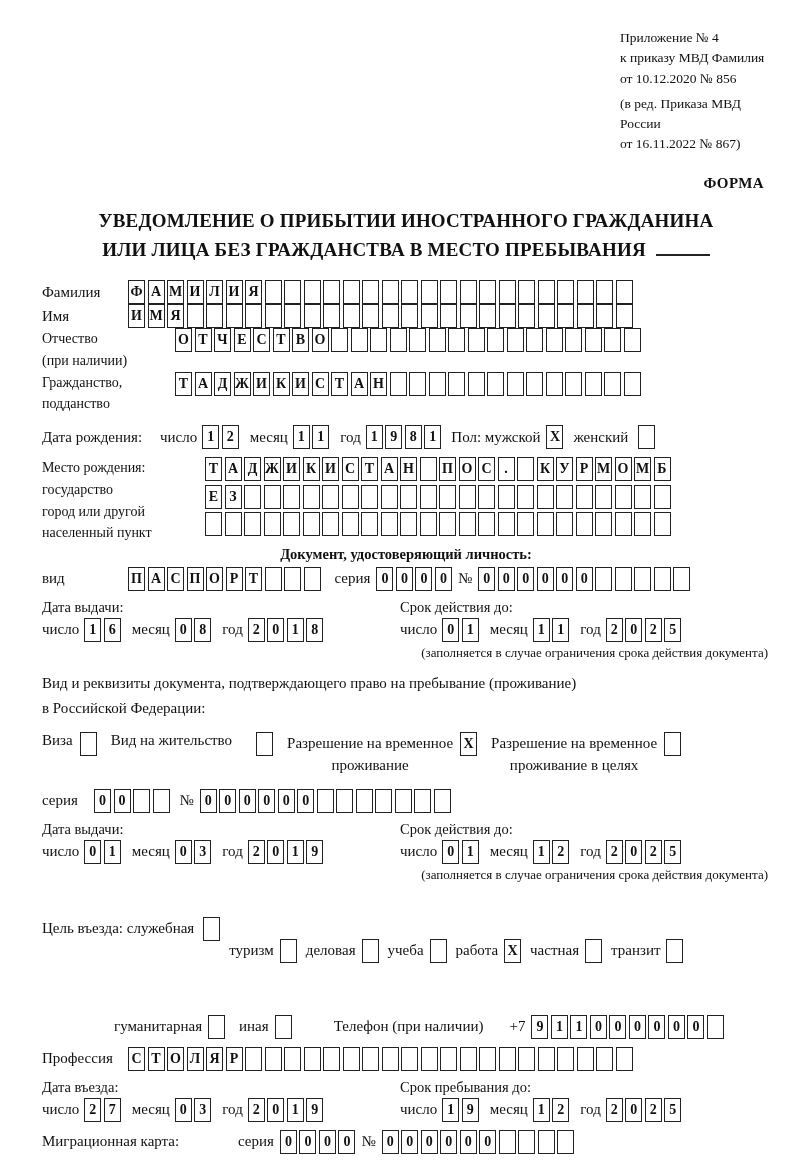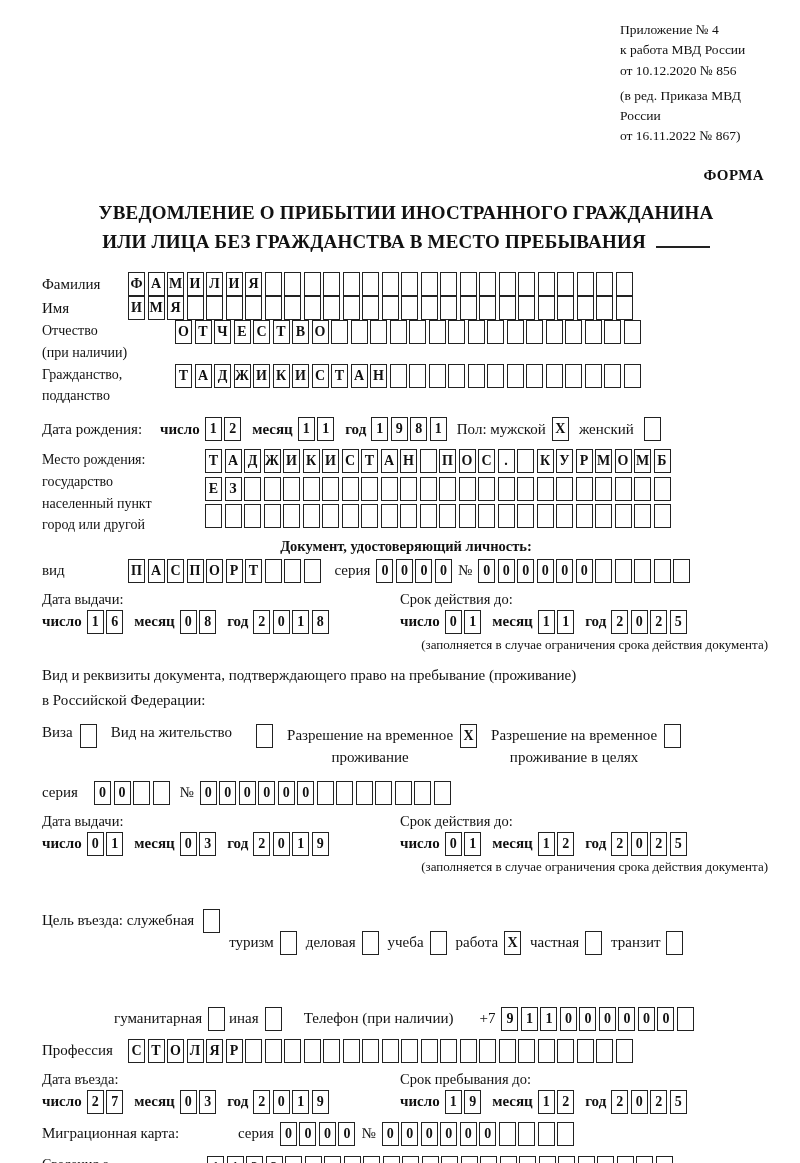--- a/index.html
+++ b/index.html
@@ -2,21 +2,21 @@
 <html><head>
 <meta charset="utf-8">
 <style>
   * { margin:0; padding:0; box-sizing:border-box; }
   html,body { background:#ffffff; }
   body {
     width:800px; height:1163px;
     font-family:"Liberation Serif","DejaVu Serif",serif;
     color:#111; overflow:hidden;
   }
-  .page { width:800px; height:1163px; padding:20px 30px 0 42px; position:relative; }
+  .page { width:800px; height:1163px; padding:28px 30px 0 42px; position:relative; }
 
   .hdr { margin-left:578px; font-size:13.5px; line-height:1.5; }
   .hdr .grp2 { margin-top:5px; }
   .form-label { text-align:right; font-weight:bold; font-size:15px; margin:20px 6px 0 0; letter-spacing:.4px; }
 
   .title { text-align:center; font-weight:bold; font-size:19px; line-height:1.55; margin-top:14px; letter-spacing:.2px; }
   .u-slot { display:inline-block; width:54px; border-bottom:2px solid #222; height:14px; margin-left:10px; }
 
   .sec-heading { text-align:center; font-weight:bold; font-size:14px; margin-top:24px; letter-spacing:.2px; }
 
@@ -29,54 +29,54 @@
   .cells { display:flex; gap:2.5px; flex:none; }
   .cell {
     width:17px; height:24px; flex:none;
     border:1.6px solid #222;
     display:flex; align-items:center; justify-content:center;
     font-size:14px; font-weight:bold; background:#fff;
   }
   .cellcol .cells { margin-bottom:3.5px; }
 
   .dg { display:flex; align-items:center; gap:5px; }
-  .dg .lbl { margin-left:6px;font-weight:bold; }
+  .dg .lbl { margin-left:6px; }
   .dg .lbl:first-child { margin-left:0; }
 
   .datecols { display:flex; margin-top:8px; }
   .dc-left { width:330px; }
   .dc-right { flex:1; padding-left:28px; }
   .dc-head { text-align:left; font-size:14.5px; margin-bottom:2px; }
   .note { font-size:13px; text-align:right; margin-top:3px; padding-right:2px; }
 
   .intro { font-size:15px; margin-top:10px; line-height:1.7; }
 
   .optrow { display:flex; align-items:flex-start; margin-top:10px; gap:14px; }
   .opt { display:flex; align-items:flex-start; gap:7px; font-size:15px; }
   .opt .optlines { text-align:center; line-height:1.5; }
   .opt .cells { margin-top:0; }
 
   .purposerow { display:flex; align-items:center; margin-top:12px; gap:9px; font-size:15px; flex-wrap:nowrap; }
-  .purposerow2 { margin-left:72px; margin-top:8px; gap:4px; }
+  .purposerow2 { margin-left:72px; margin-top:8px; gap:14px; }
   .popt { display:flex; align-items:center; gap:6px;margin-top:44px; }
 
   .docheading { text-align:center; font-weight:bold; font-size:14.5px; margin-top:8px; }
 
   .mcrow { display:flex; align-items:center; margin-top:8px; }
   .reps { display:flex; align-items:flex-start; margin-top:8px; }
   .gap6 { width:6px; flex:none; } .gap10 { width:10px; flex:none; } .gap14 { width:14px; flex:none; }
 </style>
 </head>
 <body>
 
 <div class="page">
 
   <div class="hdr">
     <div>Приложение № 4</div>
-    <div>к работа МВД России</div>
+    <div>к приказу МВД Фамилия</div>
     <div>от 10.12.2020 № 856</div>
     <div class="grp2">(в ред. Приказа МВД России</div>
     <div>от 16.11.2022 № 867)</div>
   </div>
 
   <div class="form-label">ФОРМА</div>
 
   <div class="title">
     <div>УВЕДОМЛЕНИЕ О ПРИБЫТИИ ИНОСТРАННОГО ГРАЖДАНИНА</div>
     <div><span>ИЛИ ЛИЦА БЕЗ ГРАЖДАНСТВА В МЕСТО ПРЕБЫВАНИЯ</span><span class="u-slot"></span></div>
@@ -245,22 +245,22 @@
     <span class="gap10"></span>
     <span class="cells">
         <span class="cell"></span>
       </span>
   </div>
 
   <div class="row top" style="margin-top:8px">
     <div class="lblcol w163">
       <div>Место рождения:</div>
       <div>государство</div>
+      <div>город или другой</div>
       <div>населенный пункт</div>
-      <div>город или другой</div>
     </div>
     <div class="cellcol">
       <div class="cells">
           <span class="cell">Т</span>
           <span class="cell">А</span>
           <span class="cell">Д</span>
           <span class="cell">Ж</span>
           <span class="cell">И</span>
           <span class="cell">К</span>
           <span class="cell">И</span>

